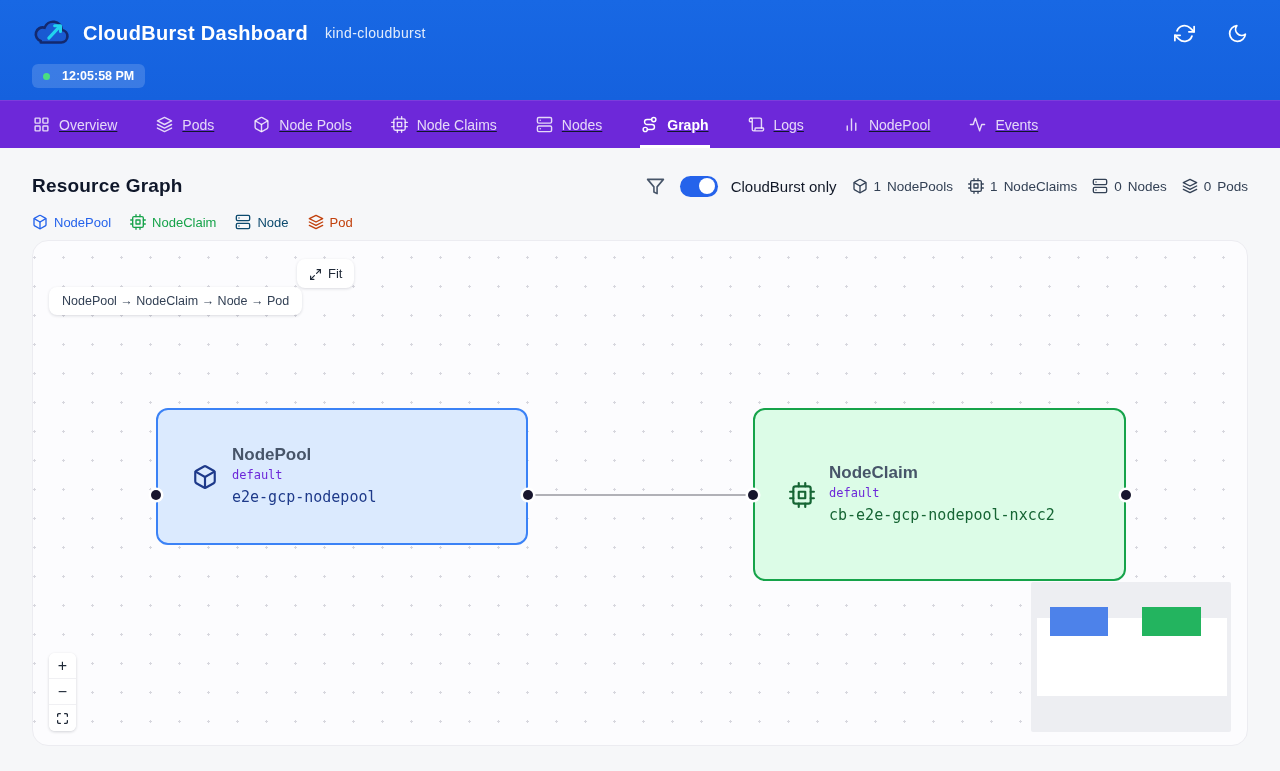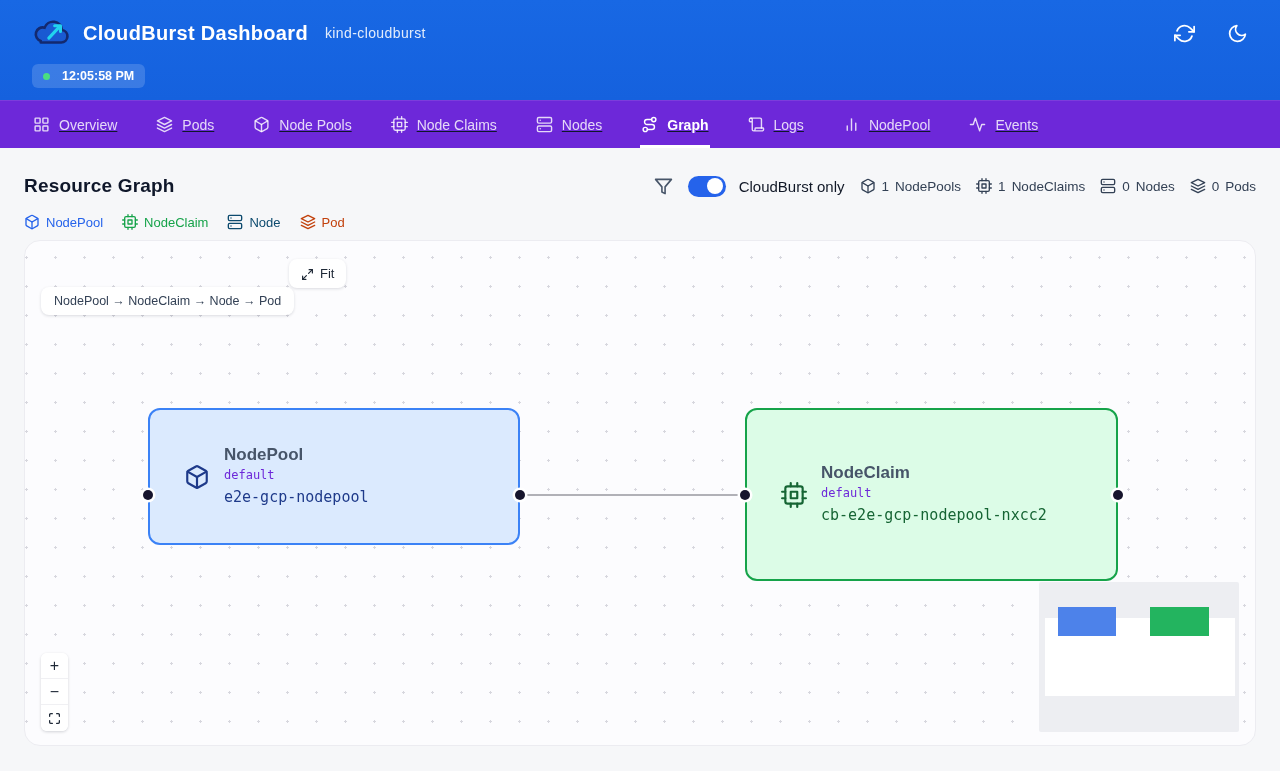--- a/index.html
+++ b/index.html
@@ -26,21 +26,21 @@
 
   
   .nav { background:#6d28d9; display:flex; padding:0 32px; border-top:1px solid rgba(255,255,255,.10);text-decoration:underline; }
   .nav-item { display:flex; align-items:center; gap:9px; color:rgba(255,255,255,.82);
     font-size:14px; padding:15px 1px 12px; margin-right:37px; border-bottom:3px solid transparent;
     cursor:pointer; white-space:nowrap; }
   .nav-item.active { color:#fff; font-weight:700; border-bottom-color:#fff; }
   .nav-item svg { width:17px; height:17px; }
 
   
-  .main { padding:27px 24px 0; }
+  .main { padding:27px 32px 0; }
   .title-row { display:flex; align-items:center; }
   .page-title { font-size:19px; font-weight:700; color:#0f172a; margin:0; letter-spacing:.2px; }
   .toolbar { margin-left:auto; display:flex; align-items:center; gap:15px; }
   .funnel { color:#475569; cursor:pointer; }
   .toggle { width:38px; height:21px; border-radius:11px; background:#2563eb; position:relative; cursor:pointer; }
   .toggle-knob { position:absolute; right:2.5px; top:2.5px; width:16px; height:16px; border-radius:50%; background:#fff; }
   .toggle-label { font-size:15px; color:#111827; margin-left:-2px; }
   .count { display:flex; align-items:center; gap:6px; font-size:13.5px; color:#334155; }
   .count svg { width:16px; height:16px; color:#334155; }
 

